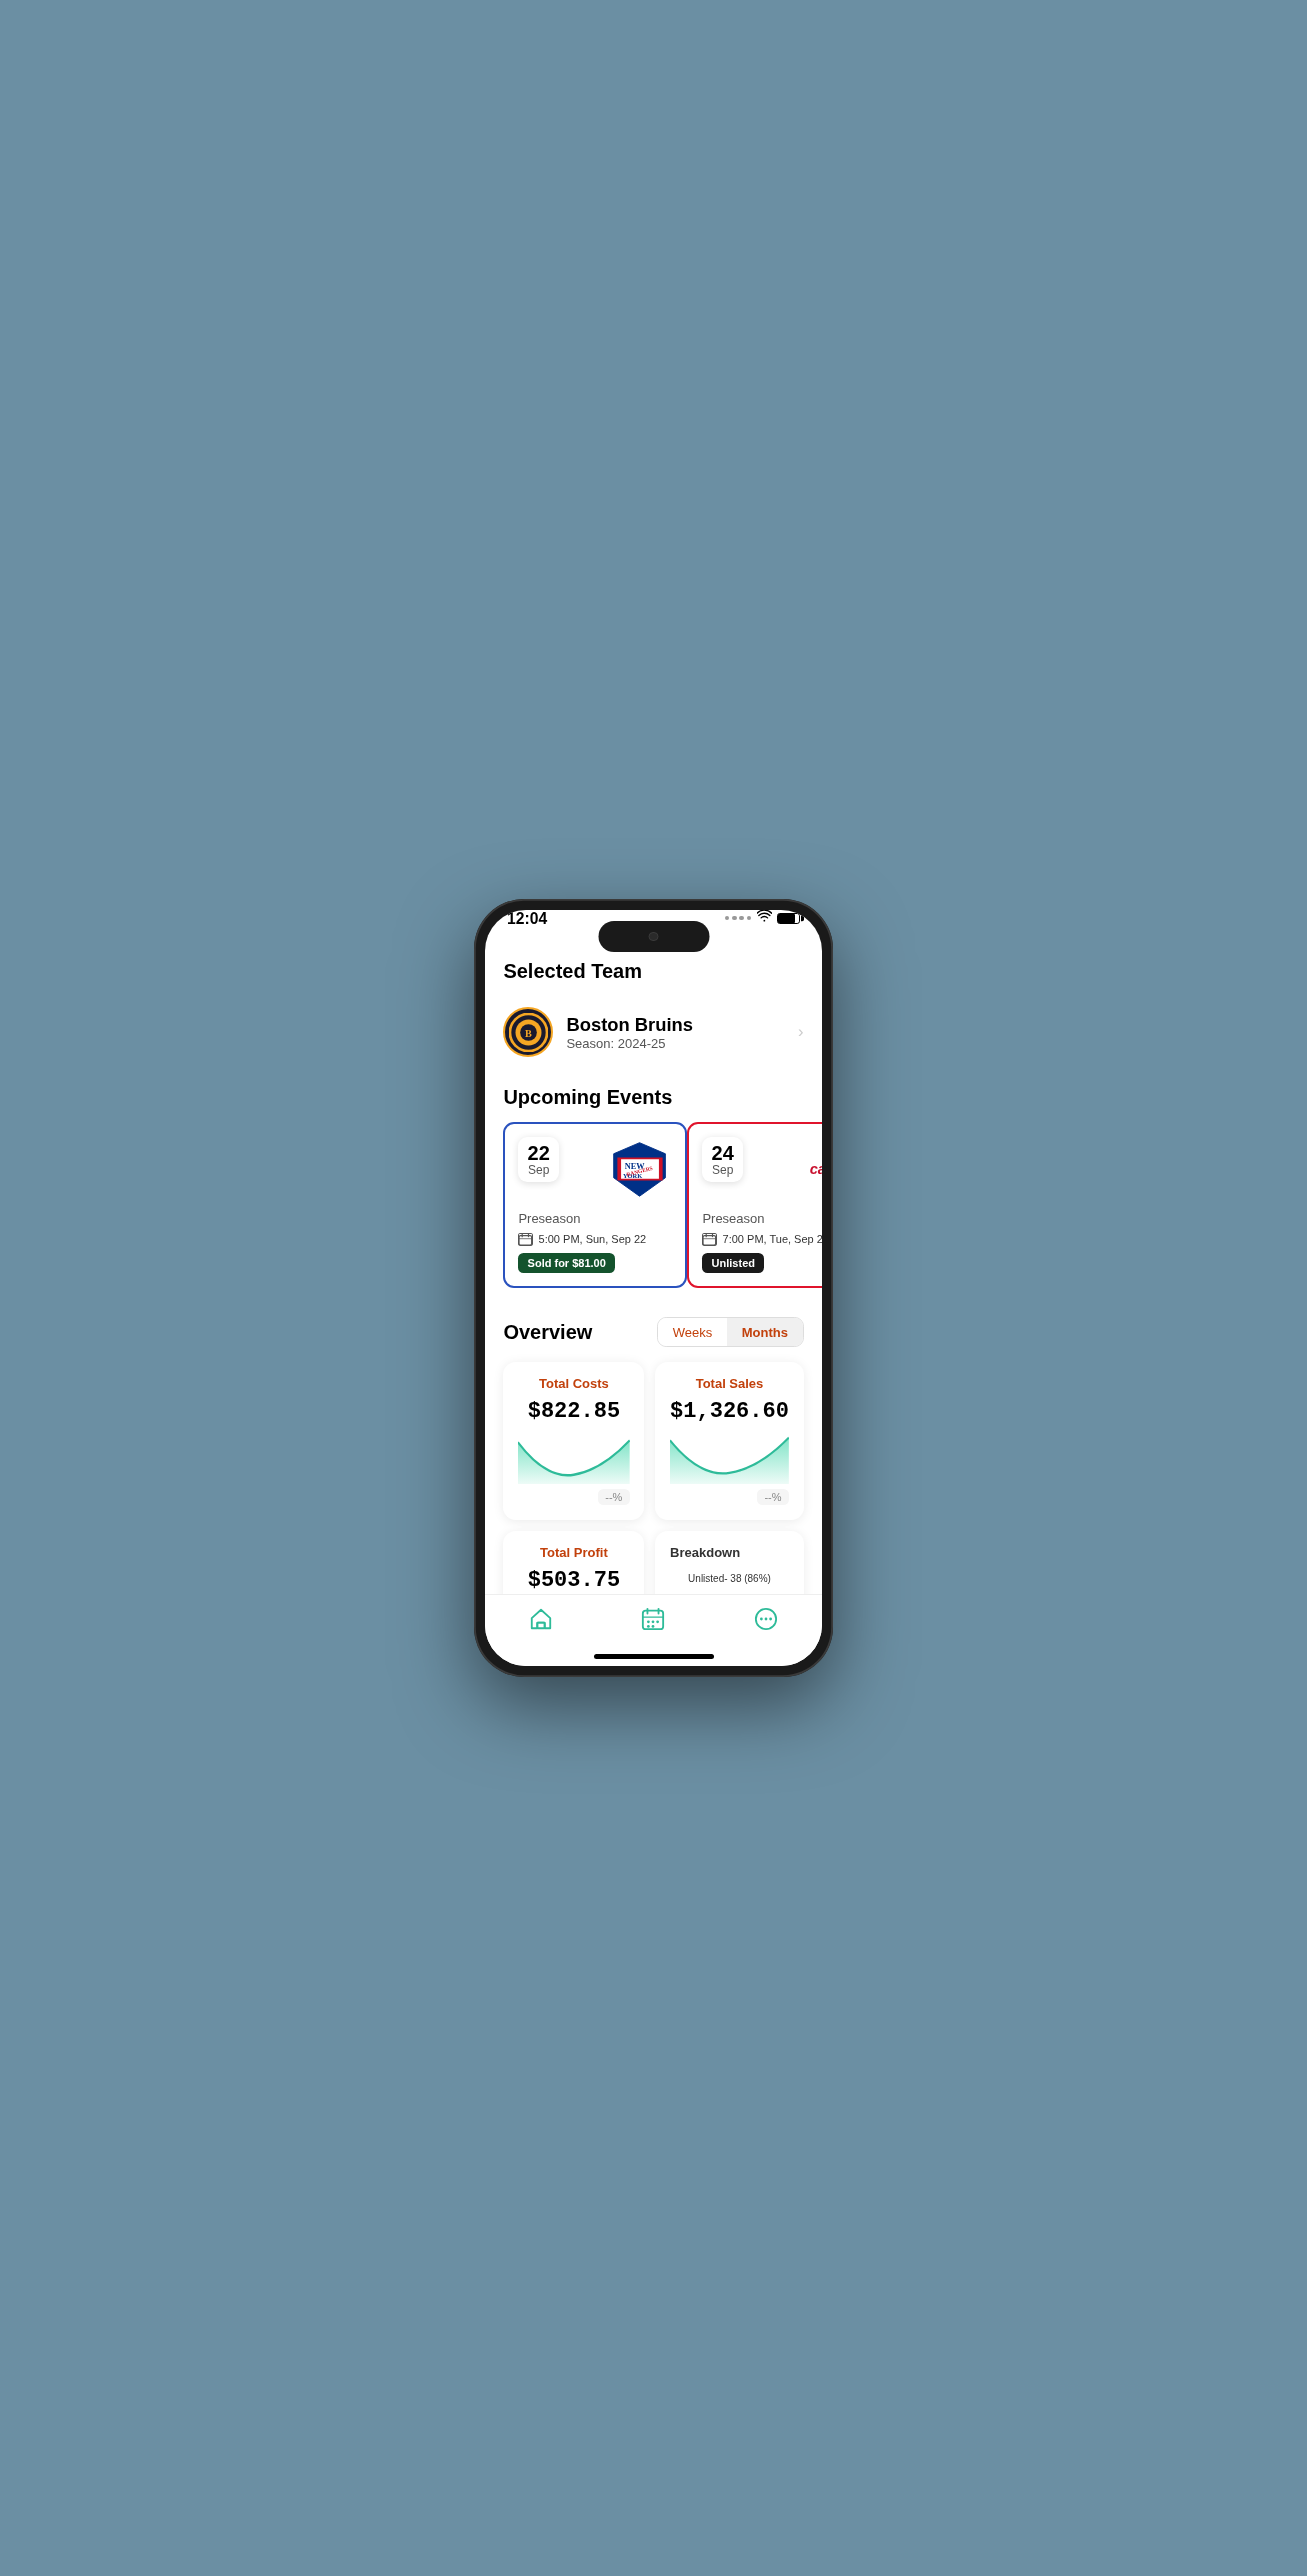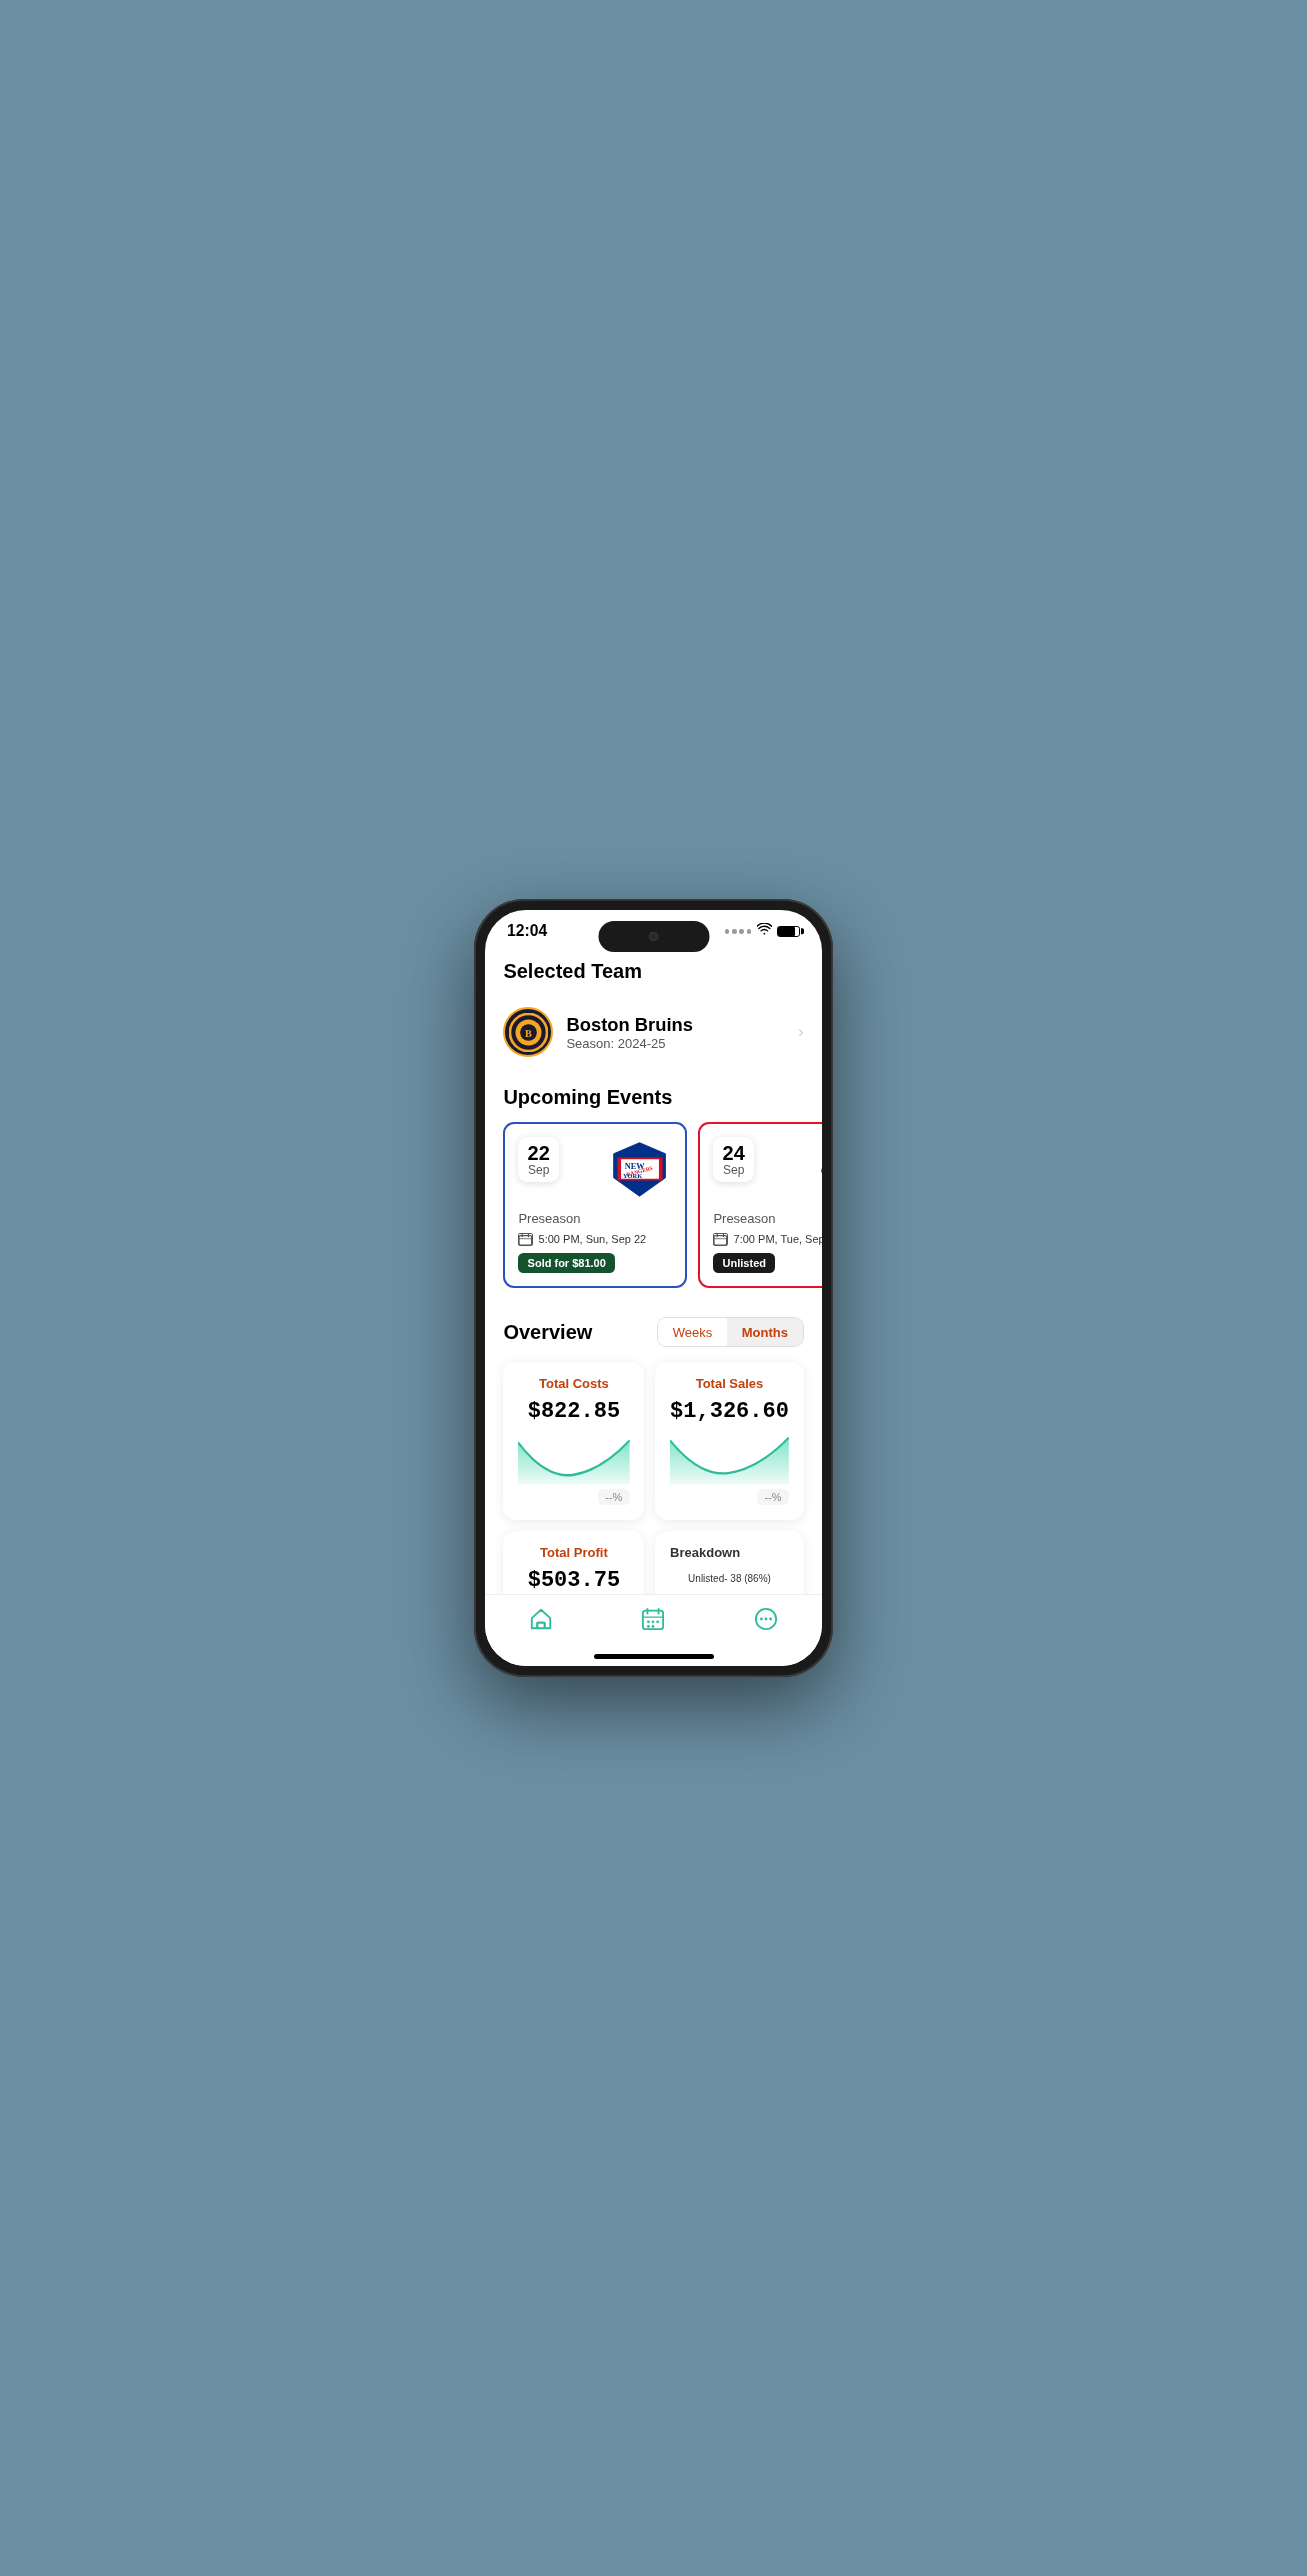--- a/index.html
+++ b/index.html
@@ -54,21 +54,21 @@
       height: 9.2px;
       background: #2a2a2a;
       border-radius: 50%;
       border: 1.8px solid #3a3a3a;
     }
 
     
     .status-bar {
       height: 50px;
       display: flex;
-      align-items: center;
+      align-items: flex-start;
       justify-content: space-between;
       padding: 0 22px 7.4px;
       flex-shrink: 0;
       gap: 28px;
     }
 
     .status-time {
       font-size: 15.7px;
       font-weight: 600;
       color: #000;
@@ -184,21 +184,20 @@
     }
 
     .chevron-right {
       color: #ccc;
       font-size: 16.6px;
     }
 
     
     .events-scroll {
       display: flex;
-      gap: 11px;
       overflow-x: auto;
       margin: 0 -18.4px;
       padding: 0 18.4px 7.4px;
       scrollbar-width: none;
       margin-bottom: 22px;
     }
 
     .events-scroll::-webkit-scrollbar { display: none; }
 
     .event-card {

